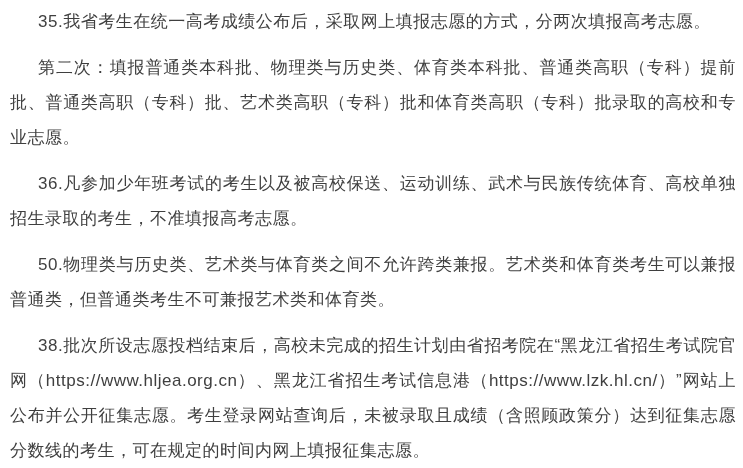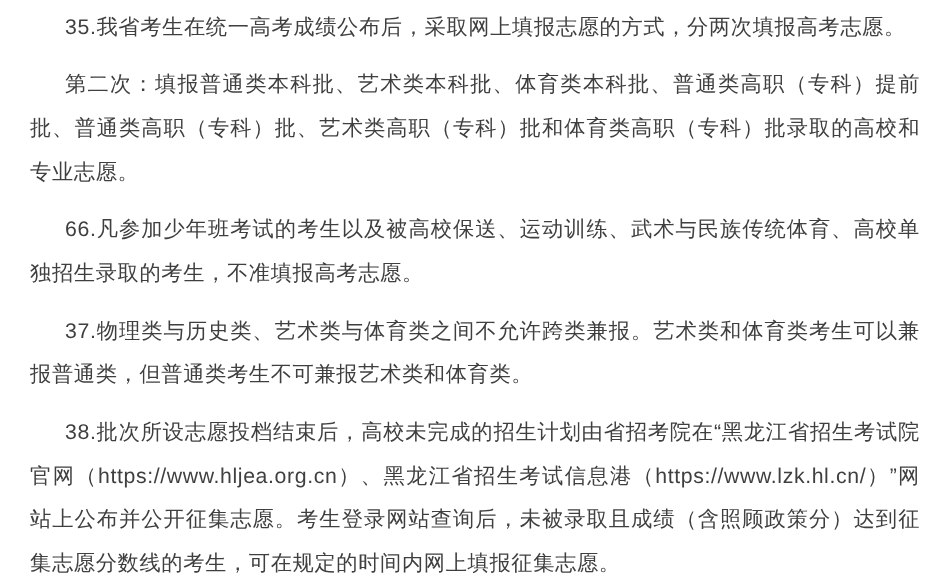--- a/index.html
+++ b/index.html
@@ -17,27 +17,27 @@
     box-sizing: border-box;
     width: 743px;
     padding: 4px 7px 0 8px;
     color: #3f3f3f;
     font-size: 17px;
     line-height: 35px;
     text-align: justify;
     letter-spacing: 0.5px;
   }
   .doc p {
-    margin: 0 0 11px 16px;
+    margin: 0 0 11px 2px;
     text-indent: 28px;
     word-break: break-all;
   }
 </style>
 </head>
 <body>
 
 <div class="doc">
   <p>35.我省考生在统一高考成绩公布后，采取网上填报志愿的方式，分两次填报高考志愿。</p>
-  <p>第二次：填报普通类本科批、艺术类本科批、体育类本科批、普通类高职（专科）提前批、普通类高职（专科）批、艺术类高职（专科）批和体育类高职（专科）批录取的高校和专业志愿。</p>
-  <p>66.凡参加少年班考试的考生以及被高校保送、运动训练、武术与民族传统体育、高校单独招生录取的考生，不准填报高考志愿。</p>
-  <p>37.物理类与历史类、艺术类与体育类之间不允许跨类兼报。艺术类和体育类考生可以兼报普通类，但普通类考生不可兼报艺术类和体育类。</p>
+  <p>第二次：填报普通类本科批、物理类与历史类、体育类本科批、普通类高职（专科）提前批、普通类高职（专科）批、艺术类高职（专科）批和体育类高职（专科）批录取的高校和专业志愿。</p>
+  <p>36.凡参加少年班考试的考生以及被高校保送、运动训练、武术与民族传统体育、高校单独招生录取的考生，不准填报高考志愿。</p>
+  <p>50.物理类与历史类、艺术类与体育类之间不允许跨类兼报。艺术类和体育类考生可以兼报普通类，但普通类考生不可兼报艺术类和体育类。</p>
   <p>38.批次所设志愿投档结束后，高校未完成的招生计划由省招考院在“黑龙江省招生考试院官网（https://www.hljea.org.cn）、黑龙江省招生考试信息港（https://www.lzk.hl.cn/）”网站上公布并公开征集志愿。考生登录网站查询后，未被录取且成绩（含照顾政策分）达到征集志愿分数线的考生，可在规定的时间内网上填报征集志愿。</p>
 </div>
 
 </body></html>

